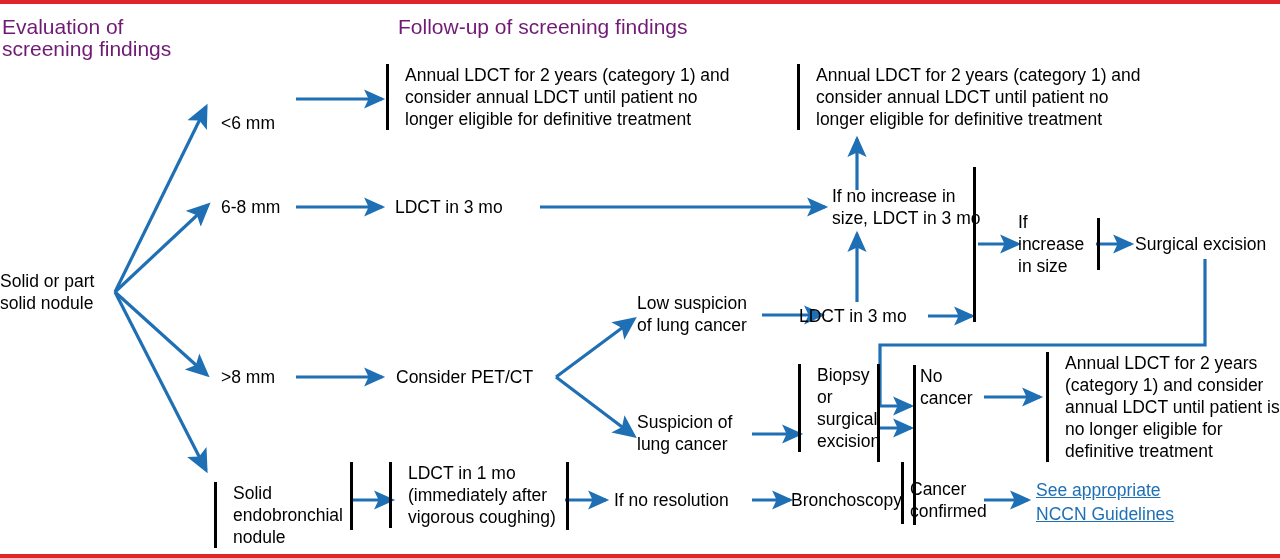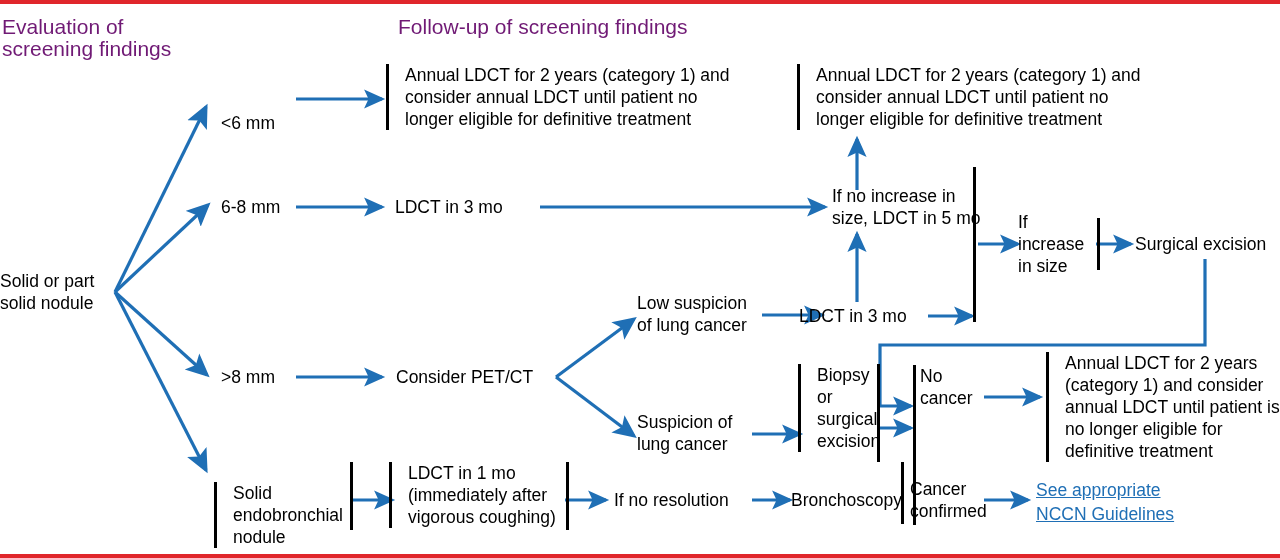--- a/index.html
+++ b/index.html
@@ -89,21 +89,21 @@
 
   <div class="node bar" style="left:386px;top:64px;">Annual LDCT for 2 years (category 1) and
 consider annual LDCT until patient no
 longer eligible for definitive treatment</div>
   <div class="node bar" style="left:797px;top:64px;">Annual LDCT for 2 years (category 1) and
 consider annual LDCT until patient no
 longer eligible for definitive treatment</div>
 
   <div class="node" style="left:395px;top:196px;">LDCT in 3 mo</div>
   <div class="node" style="left:832px;top:185px;">If no increase in
-size, LDCT in 5 mo</div>
+size, LDCT in 3 mo</div>
   <div class="node" style="left:1135px;top:233px;">Surgical excision</div>
   <div class="node" style="left:1018px;top:211px;">If
 increase
 in size</div>
 
   <div class="node" style="left:396px;top:366px;">Consider PET/CT</div>
   <div class="node" style="left:637px;top:292px;">Low suspicion
 of lung cancer</div>
   <div class="node" style="left:637px;top:411px;">Suspicion of
 lung cancer</div>

